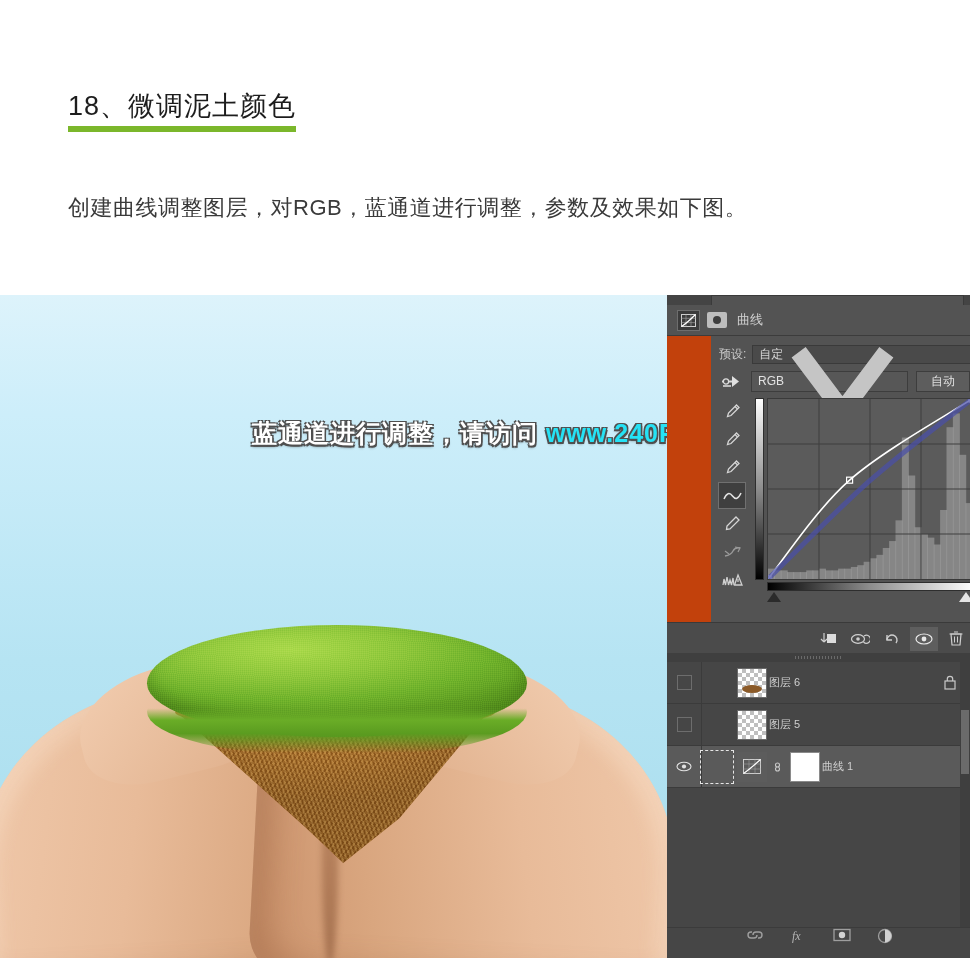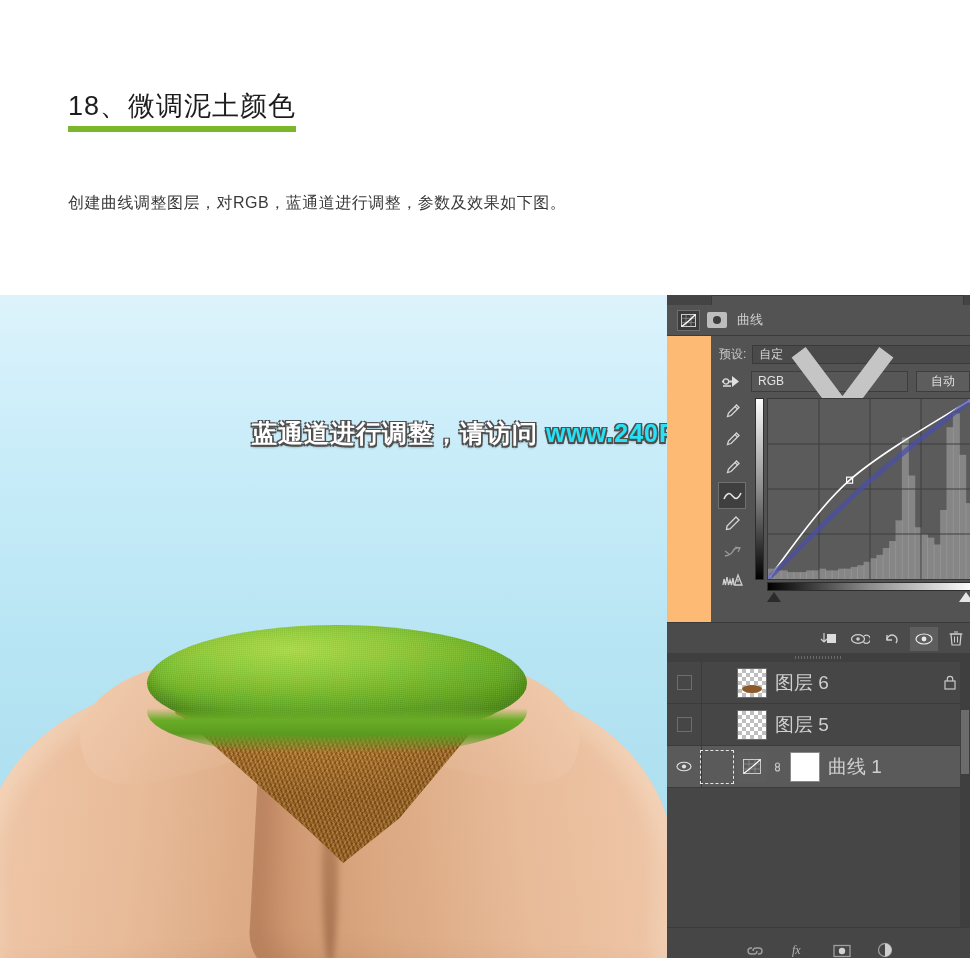--- a/index.html
+++ b/index.html
@@ -14,21 +14,21 @@
   
   .article{position:absolute;left:0;top:0;width:970px;height:295px;background:#fff;margin-top:8px;}
   .heading{
     position:absolute;left:68px;top:82px;
     font-size:27px;color:#1d1d1d;letter-spacing:1px;
     border-bottom:6px solid #7bb72b;padding-bottom:2px;
     display:inline-block;line-height:1.25;font-weight:400;
   }
   .body-text{
     position:absolute;left:68px;top:183px;
-    font-size:16px;color:#3a3a3a;letter-spacing:0.5px;line-height:1.5;
+    font-size:22px;color:#3a3a3a;letter-spacing:0.5px;line-height:1.5;
     white-space:nowrap;
   }
 
   
   .shot{position:absolute;left:0;top:295px;width:970px;height:663px;overflow:hidden;}
 
   
   .canvas{
     position:absolute;left:0;top:0;width:667px;height:663px;
     background:linear-gradient(180deg,#ddf3fb 0%,#cdeefa 18%,#b6e4f3 55%,#a6dcec 100%);
@@ -117,21 +117,21 @@
     text-shadow:
       -1.5px -1.5px 0 #4f4f4f, 1.5px -1.5px 0 #4f4f4f,
       -1.5px 1.5px 0 #4f4f4f, 1.5px 1.5px 0 #4f4f4f,
       0 2px 3px rgba(0,0,0,.45);
   }
   .wm-canvas .url{color:#25e2f5;}
 
   
   .ps{
     position:absolute;left:667px;top:0;width:303px;height:663px;
-    background:#fdba74;color:#d2d2d2;font-size:12px;
+    background:#c2410c;color:#d2d2d2;font-size:12px;
   }
   .ps-tabstrip{
     position:absolute;left:0;top:0;width:303px;height:10px;background:#444;
     border-bottom:1px solid #2c2c2c;
   }
   .ps-tabstrip .tabcut{position:absolute;left:44px;top:0;right:6px;height:9px;background:#535353;border:1px solid #3a3a3a;border-bottom:none;}
 
   .curves-header{
     position:absolute;left:0;top:10px;width:303px;height:30px;
     background:#535353;display:flex;align-items:center;padding-left:10px;
@@ -229,29 +229,29 @@
       linear-gradient(45deg,#bfbfbf 25%,#fff 25%,#fff 75%,#bfbfbf 75%);
     background-size:8px 8px;background-position:0 0,4px 4px;position:relative;overflow:hidden;
   }
   .thumb.curvethumb{
     background:#5c5c5c;border:none;outline:none;
     display:flex;align-items:center;justify-content:center;
   }
   .thumb .blob{position:absolute;border-radius:50%;}
   .mask-thumb{width:30px;height:30px;background:#fff;border:1px solid #8a8a8a;box-sizing:border-box;margin-left:8px;}
   .link-ico{width:10px;margin-left:5px;display:flex;align-items:center;justify-content:center;}
-  .lname{margin-left:8px;font-size:19px;color:#cfcfcf;}
+  .lname{margin-left:2px;font-size:11px;color:#cfcfcf;}
   .lock-ico{position:absolute;right:14px;top:13px;}
   .dashsel{
     position:absolute;left:33px;top:4px;width:34px;height:34px;
     border:1px dashed #e6e6e6;box-sizing:border-box;
   }
   .layers-foot{
     position:absolute;left:0;bottom:0;width:303px;height:30px;background:#464646;
-    border-top:1px solid #3b3b3b;display:flex;align-items:flex-end;justify-content:center;gap:26px;
+    border-top:1px solid #3b3b3b;display:flex;align-items:flex-start;justify-content:center;gap:26px;
   }
 
   
   .vscroll{
     position:absolute;right:2px;top:62px;width:13px;height:262px;background:#4a4a4a;
     border:1px solid #3b3b3b;box-sizing:border-box;
   }
   .vscroll .thumbbar{position:absolute;left:1px;top:14px;width:9px;height:164px;background:#6b6b6b;}
   .vscroll .ar{position:absolute;left:2px;width:8px;height:8px;}
   .vscroll .ar.up{top:2px;}

